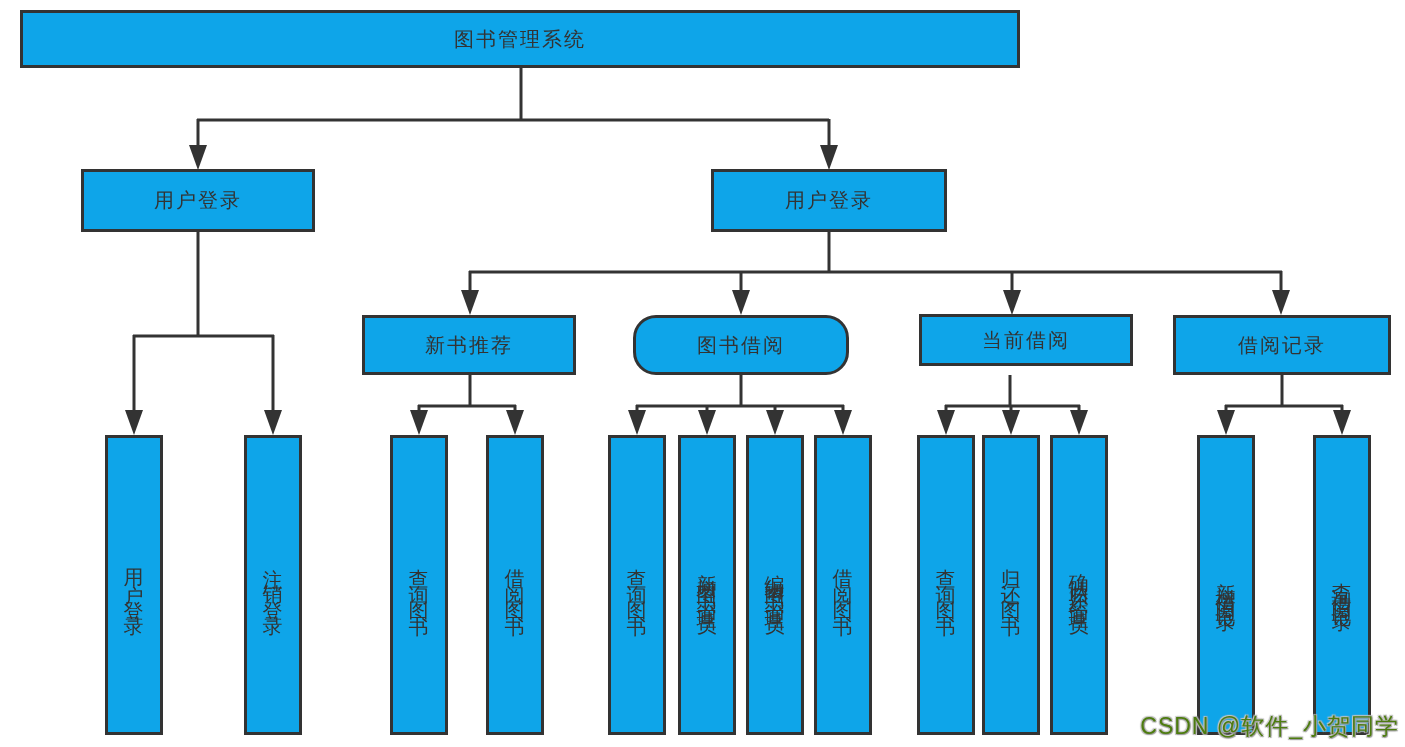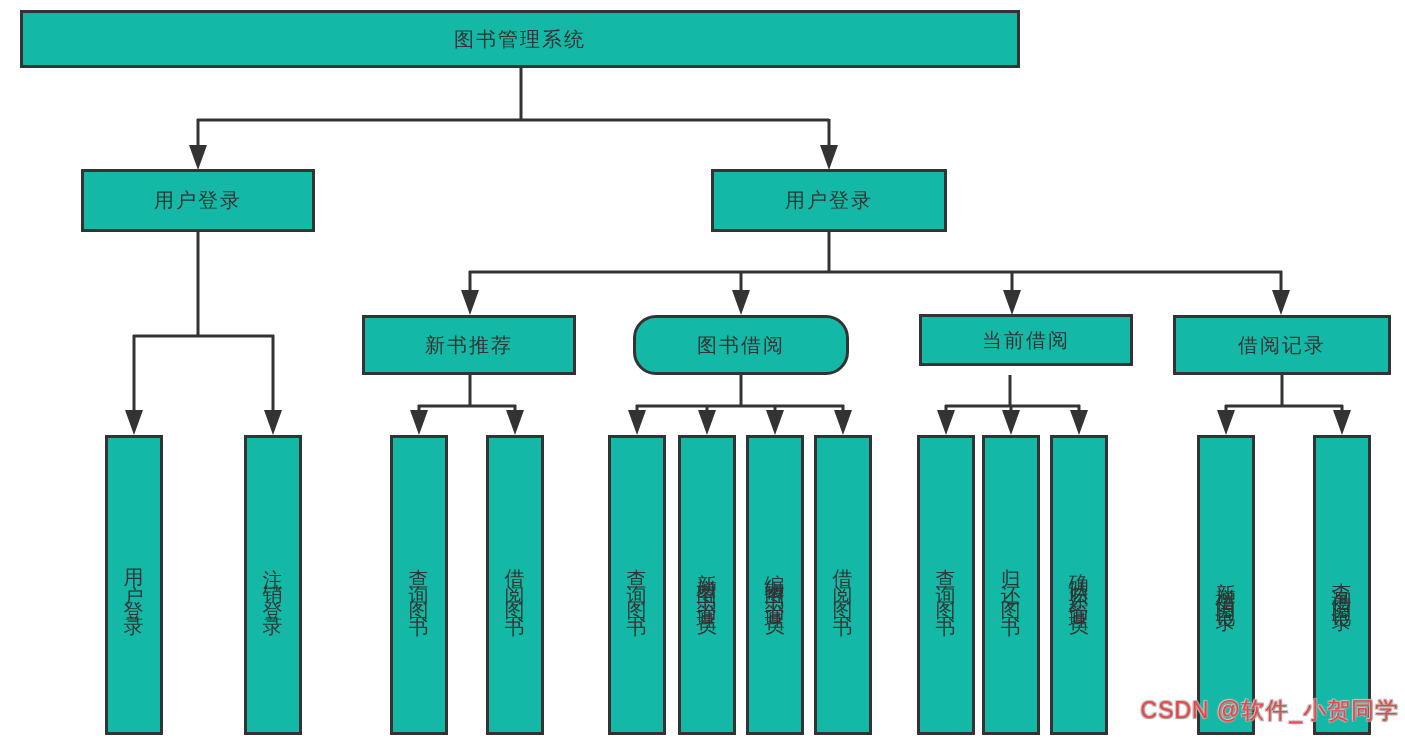--- a/index.html
+++ b/index.html
@@ -8,21 +8,21 @@
     width: 1405px;
     height: 747px;
     background: #ffffff;
     font-family: "Liberation Sans", "DejaVu Sans", sans-serif;
     overflow: hidden;
   }
   .box {
     position: absolute;
     box-sizing: border-box;
     border: 3px solid #333333;
-    background: #14b8a6;
+    background: #0ea5e9;
     display: flex;
     align-items: center;
     justify-content: center;
     color: #333333;
   }
   .h-label {
     font-size: 20px;
     letter-spacing: 2px;
     white-space: nowrap;
   }
@@ -36,24 +36,24 @@
   }
   .leaf-label.long { letter-spacing: 6px; }
   #connectors {
     position: absolute;
     left: 0; top: 0;
     pointer-events: none;
   }
   #watermark {
     position: absolute;
     right: 6px;
-    bottom: 21px;
+    bottom: 5px;
     font-size: 23px;
     letter-spacing: 1px;
-    color: #ef4444;
+    color: #4d7c0f;
     text-shadow:
       1px 1px 1px #9a9a9a,
       -1px -1px 1px #c9c9c9,
       1px -1px 1px #b5b5b5,
       -1px 1px 1px #b5b5b5;
     white-space: nowrap;
     margin-left: 28px;
   }
 </style>
 </head>

